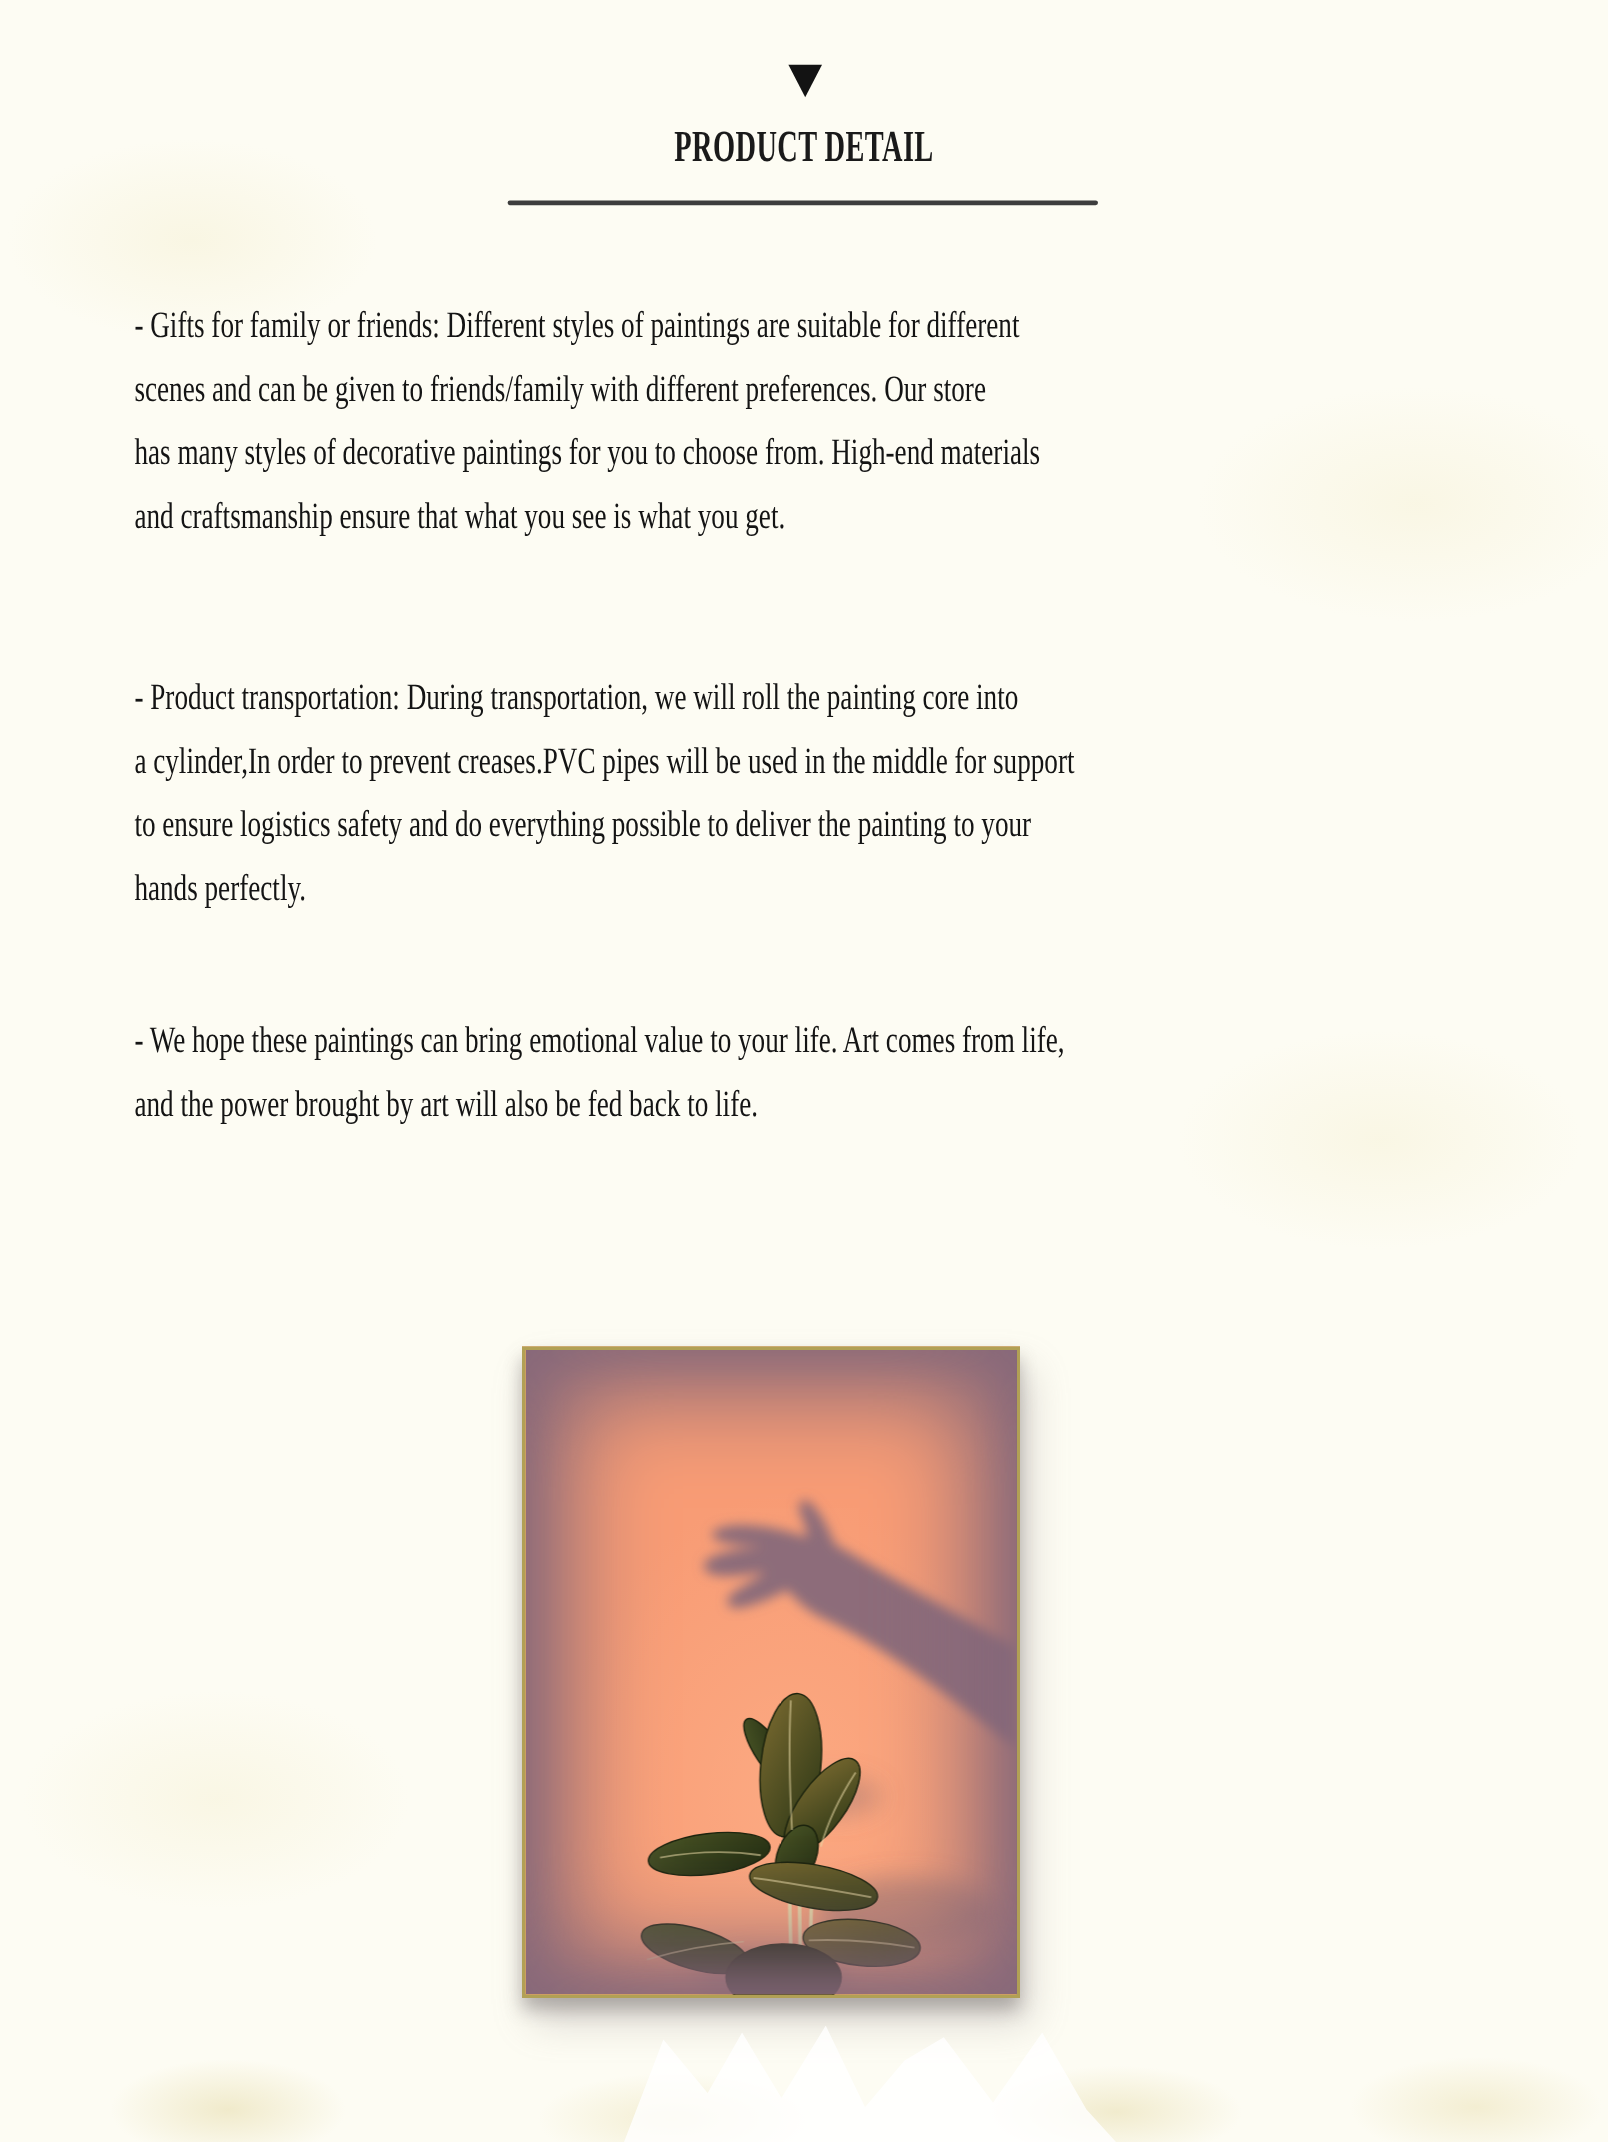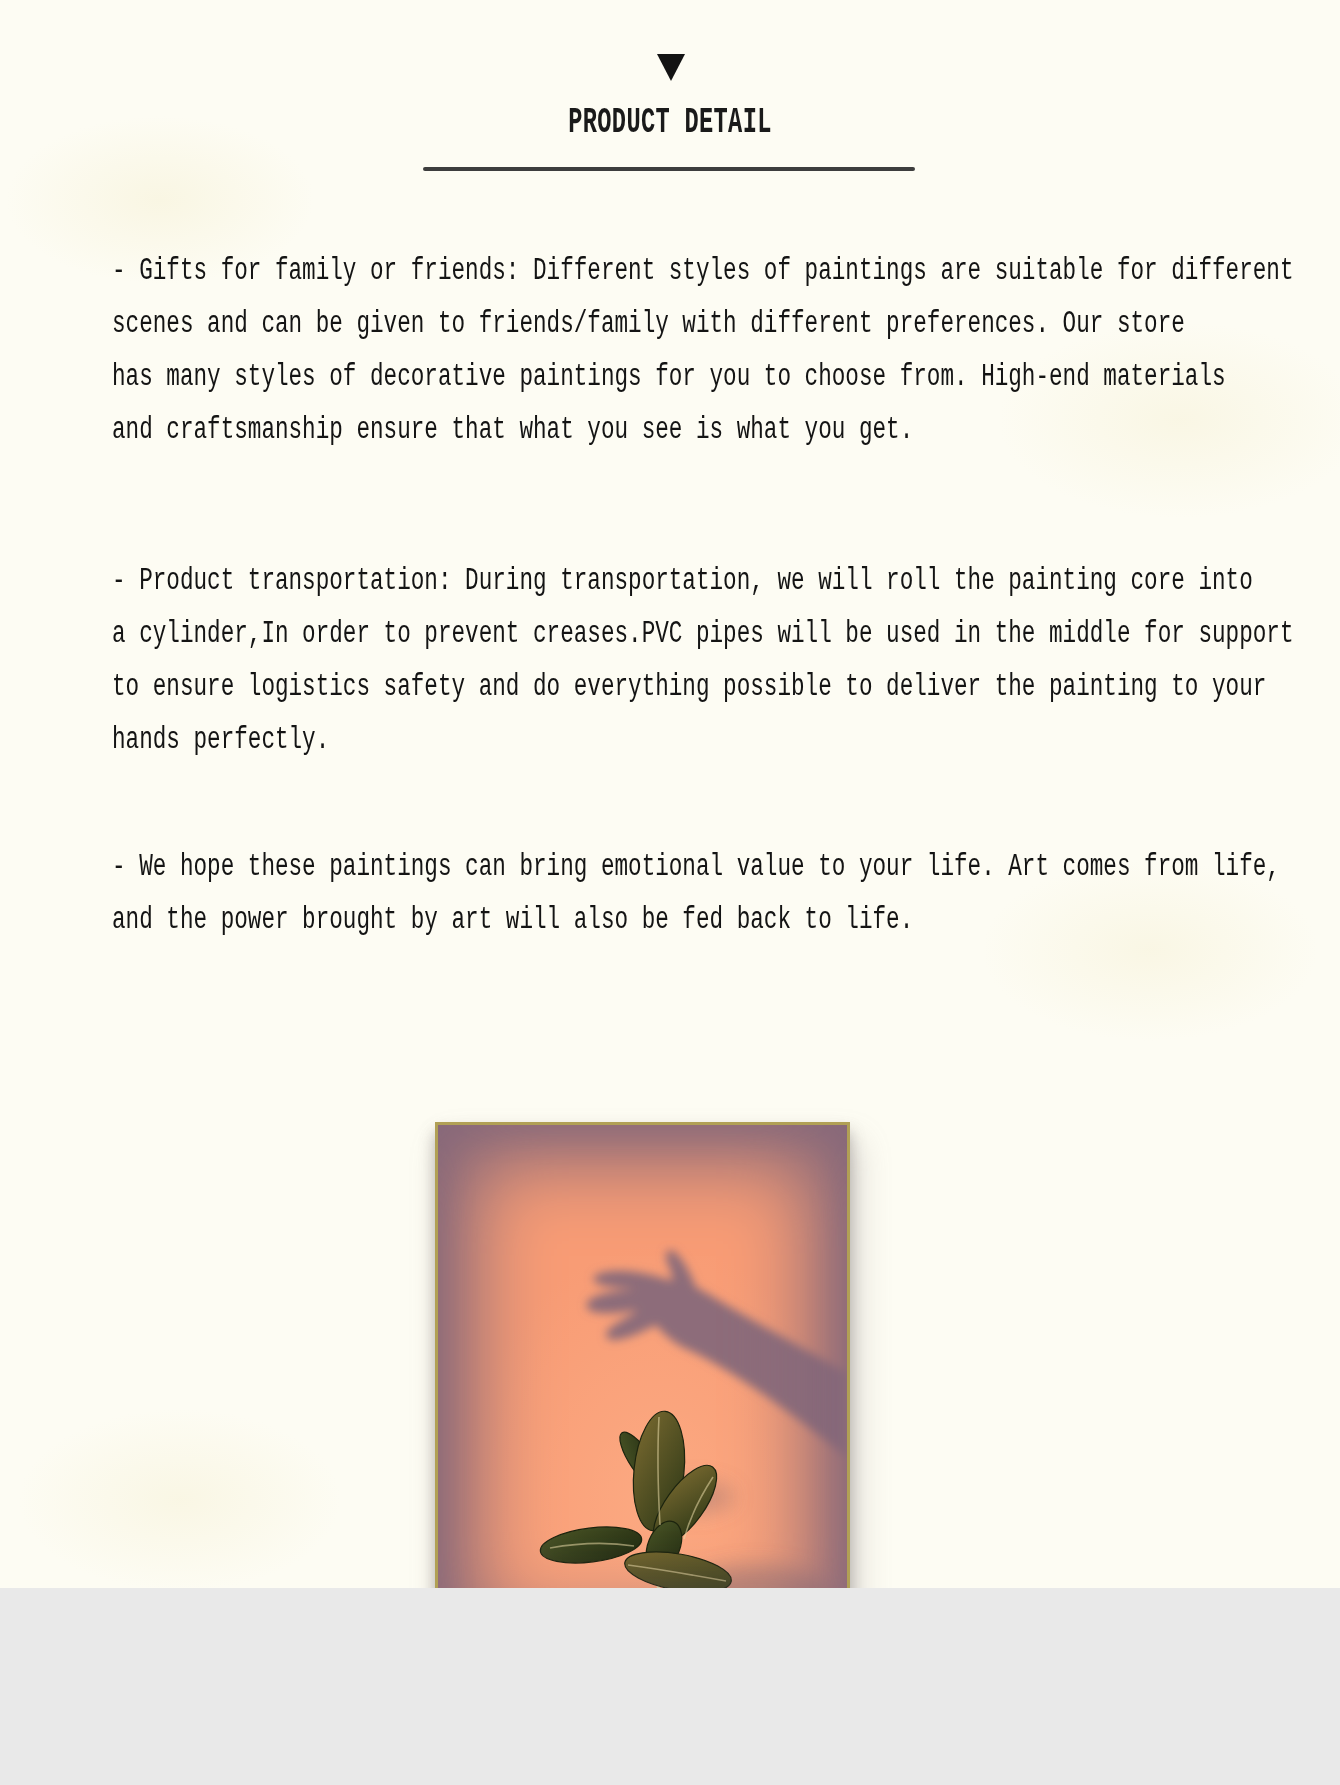--- a/index.html
+++ b/index.html
@@ -1,31 +1,31 @@
 <!DOCTYPE html>
 <html><head>
 <meta charset="utf-8">
 <style>
   html,body{margin:0;padding:0;background:#e9e9e9;}
   .page{
     position:relative;
-    width:1340px;height:1588px;
+    width:1340px;height:1785px;
     margin:0 auto;
     background-color:#fdfcf3;
     background-image:
       radial-gradient(140px 60px at 190px 1758px, rgba(238,231,196,.85), transparent 70%),
       radial-gradient(160px 55px at 560px 1766px, rgba(240,233,199,.75), transparent 70%),
       radial-gradient(150px 55px at 930px 1760px, rgba(238,231,196,.8), transparent 70%),
       radial-gradient(150px 60px at 1230px 1756px, rgba(240,233,199,.75), transparent 70%),
       radial-gradient(220px 120px at 160px 200px, rgba(246,241,214,.55), transparent 70%),
       radial-gradient(260px 140px at 1180px 420px, rgba(246,241,214,.5), transparent 70%),
       radial-gradient(240px 130px at 1150px 950px, rgba(246,241,214,.5), transparent 70%),
       radial-gradient(230px 130px at 180px 1500px, rgba(246,241,214,.5), transparent 70%);
     overflow:hidden;
-    font-family:Liberation Mono, monospace;
+    font-family:Liberation Serif, serif;
     color:#141414;
   }
   
   .tri{
     position:absolute; top:54px; left:657px;
     width:0;height:0;
     border-left:14px solid transparent;
     border-right:14px solid transparent;
     border-top:27px solid #131313;
   }

